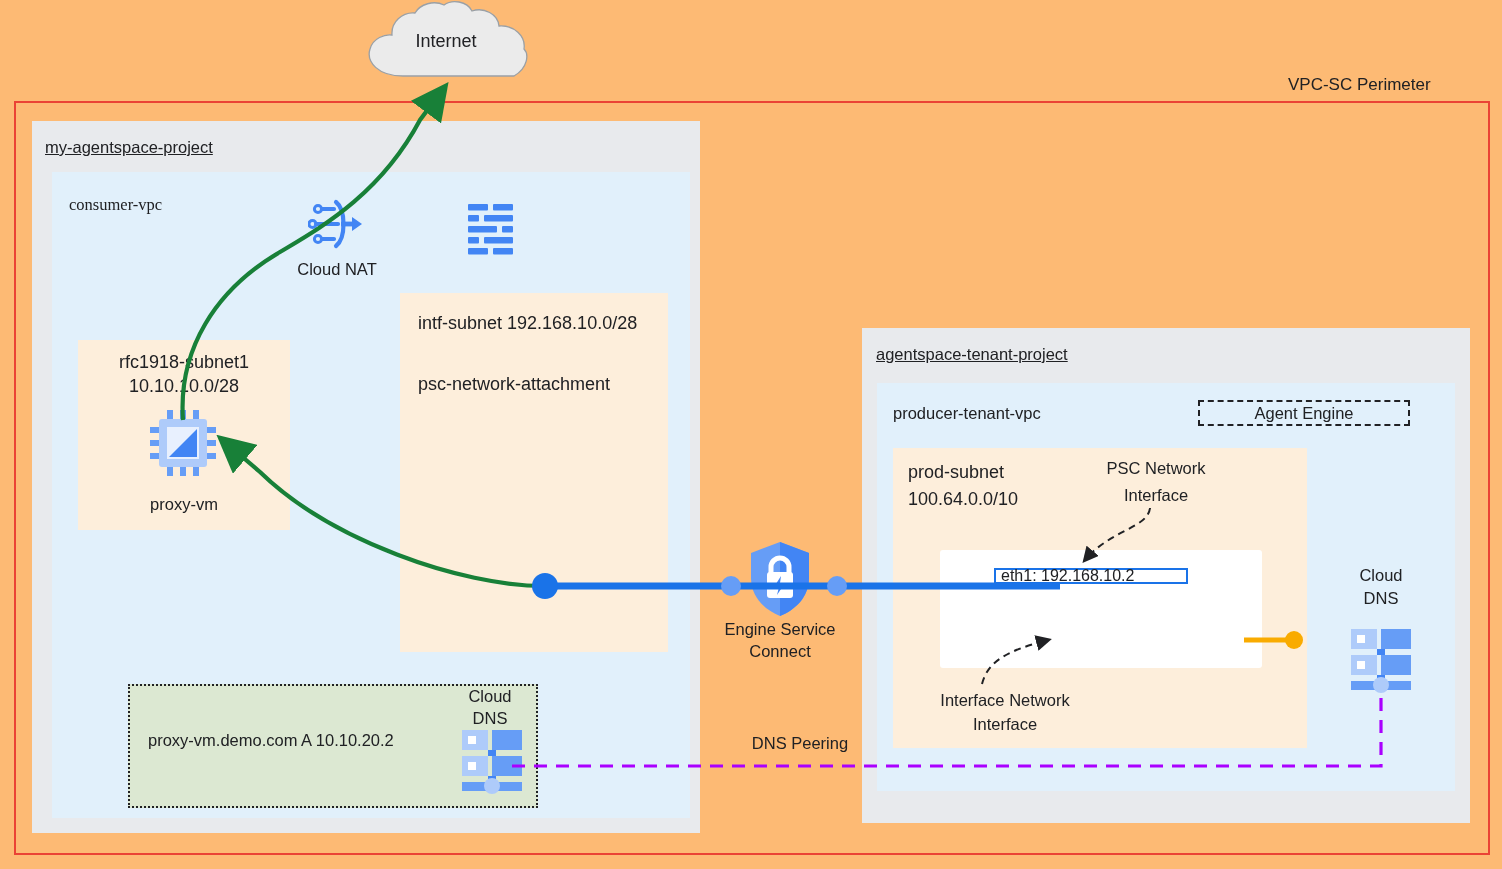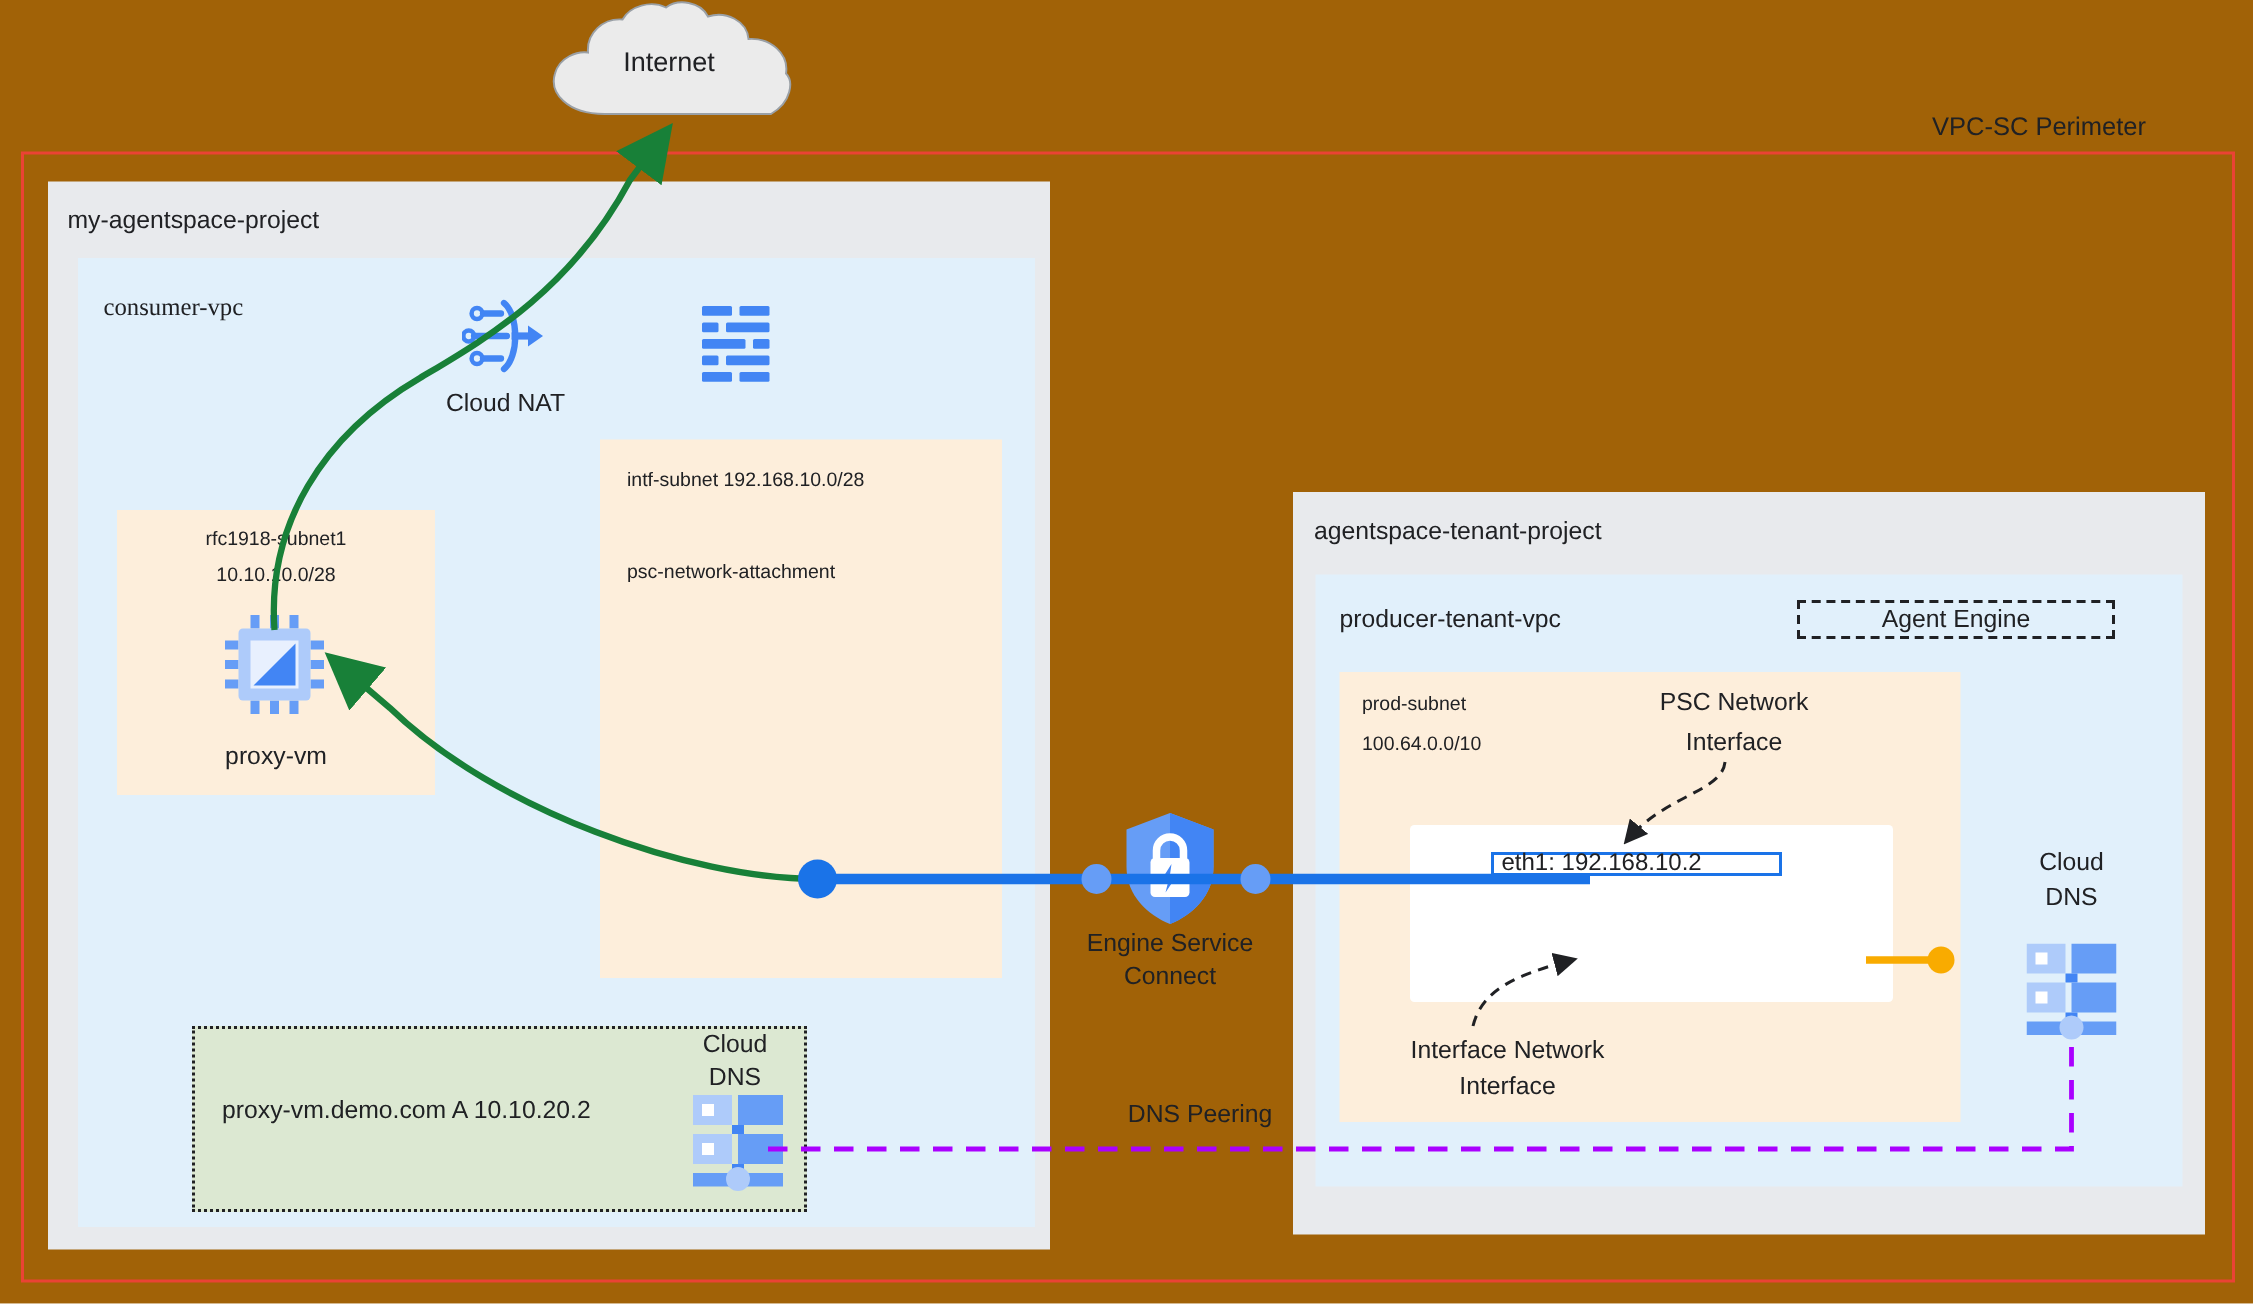--- a/index.html
+++ b/index.html
@@ -10,21 +10,21 @@
   }
   body {
     font-family: "Liberation Sans", sans-serif;
     color: #202124;
   }
   #canvas {
     position: relative;
     width: 1502px;
     height: 869px;
     overflow: hidden;
-    background: #a16207;
+    background: #fdba74;
   }
   .abs { position: absolute; }
 
   
   .perimeter {
     border: 2px solid #ea4335;
     background: transparent;
     box-sizing: border-box;
   }
   .perimeter-label {
@@ -33,36 +33,37 @@
     white-space: nowrap;
   }
   .project-box {
     background: #e8eaed;
     box-sizing: border-box;
   }
   .project-label {
     font-size: 16.5px;
     color: #202124;
     white-space: nowrap;
+    text-decoration: underline;
   }
   .vpc-box {
     background: #e1f0fb;
     box-sizing: border-box;
   }
   .vpc-label {
     font-size: 16.5px;
     color: #202124;
     white-space: nowrap;
   }
   .subnet-box {
     background: #fdeedb;
     box-sizing: border-box;
   }
   .subnet-text {
-    font-size: 13px;
+    font-size: 18px;
     color: #202124;
     white-space: nowrap;
     line-height: 1.35;
   }
   .dns-zone-box {
     background: #dce8d2;
     border: 2px dotted #202124;
     box-sizing: border-box;
   }
   .agent-engine-box {

